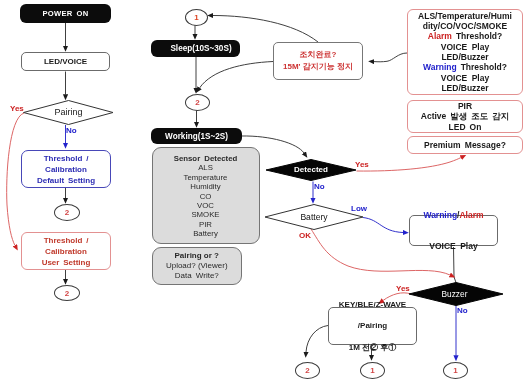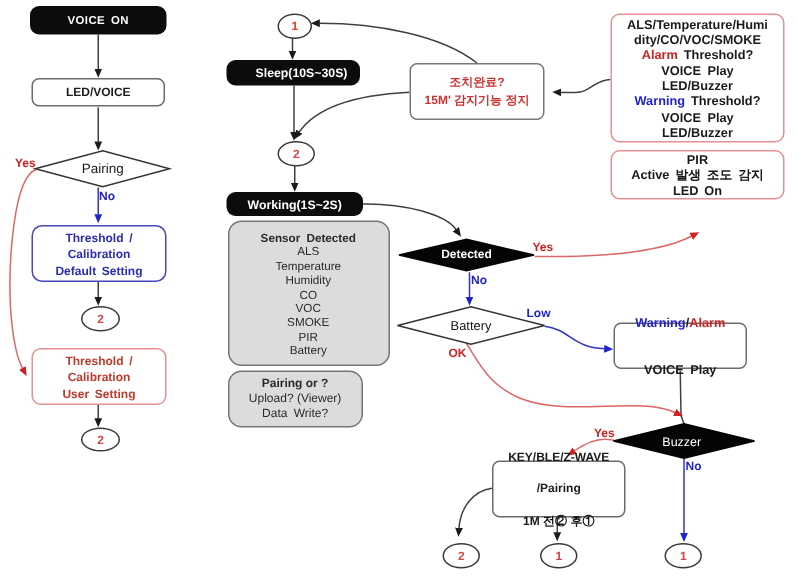--- a/index.html
+++ b/index.html
@@ -82,21 +82,21 @@
 
   <g>
     <polygon points="23.5,112.5 68.5,100.5 113,112.5 68.5,124.5" fill="#ffffff" stroke="#333333" stroke-width="1"></polygon>
     <polygon points="266,170 311,159.5 356,170 311,180.5" fill="#050505" stroke="#050505" stroke-width="1"></polygon>
     <polygon points="265,217 314,204.5 363,217 314,229.5" fill="#ffffff" stroke="#333333" stroke-width="1"></polygon>
     <polygon points="409,294 456,282.5 503,294 456,305.5" fill="#050505" stroke="#050505" stroke-width="1"></polygon>
   </g>
 </svg>
 
 <div class="node blackbox" style="left:20px;top:4px;width:91px;height:19px;font-size:7.6px;letter-spacing:0.3px;word-spacing:1.5px;">
-  <span>VOICE ON</span>
+  <span>POWER ON</span>
 </div>
 
 <div class="node whitebox" style="left:21px;top:52px;width:89px;height:19px;font-size:8px;word-spacing:1px;">
   <span>LED/VOICE</span>
 </div>
 
 <div class="dlabel k" style="left:44px;top:107px;width:49px;font-size:9px;font-weight:normal;">Pairing</div>
 
 <div class="node bluebox" style="left:21px;top:150px;width:90px;height:38px;font-size:8px;line-height:11px;">
   <span>Threshold /</span>
@@ -181,20 +181,23 @@
   <span style="word-spacing:2px;">VOICE Play</span>
   <span>LED/Buzzer</span>
 </div>
 
 <div class="node redbox" style="left:407px;top:100px;width:116px;height:33px;font-size:8.5px;line-height:10.5px;color:#1a1a1a;">
   <span>PIR</span>
   <span>Active 발생 조도 감지</span>
   <span>LED On</span>
 </div>
 
+<div class="node redbox" style="left:407px;top:136px;width:116px;height:18px;font-size:8.5px;color:#1a1a1a;word-spacing:2px;">
+  <span>Premium Message?</span>
+</div>
 
 <div class="node whitebox" style="left:409px;top:215px;width:89px;height:31px;font-size:8.5px;line-height:11px;gap:20px;">
   <span><span class="b">Warning</span><span class="k">/</span><span class="r">Alarm</span></span>
   <span style="word-spacing:2px;">VOICE Play</span>
 </div>
 
 <div class="node whitebox" style="left:328px;top:307px;width:89px;height:38px;font-size:8px;line-height:11.5px;gap:10px;">
   <span>KEY/BLE/Z-WAVE</span>
   <span>/Pairing</span>
   <span>1M 전② 후①</span>

